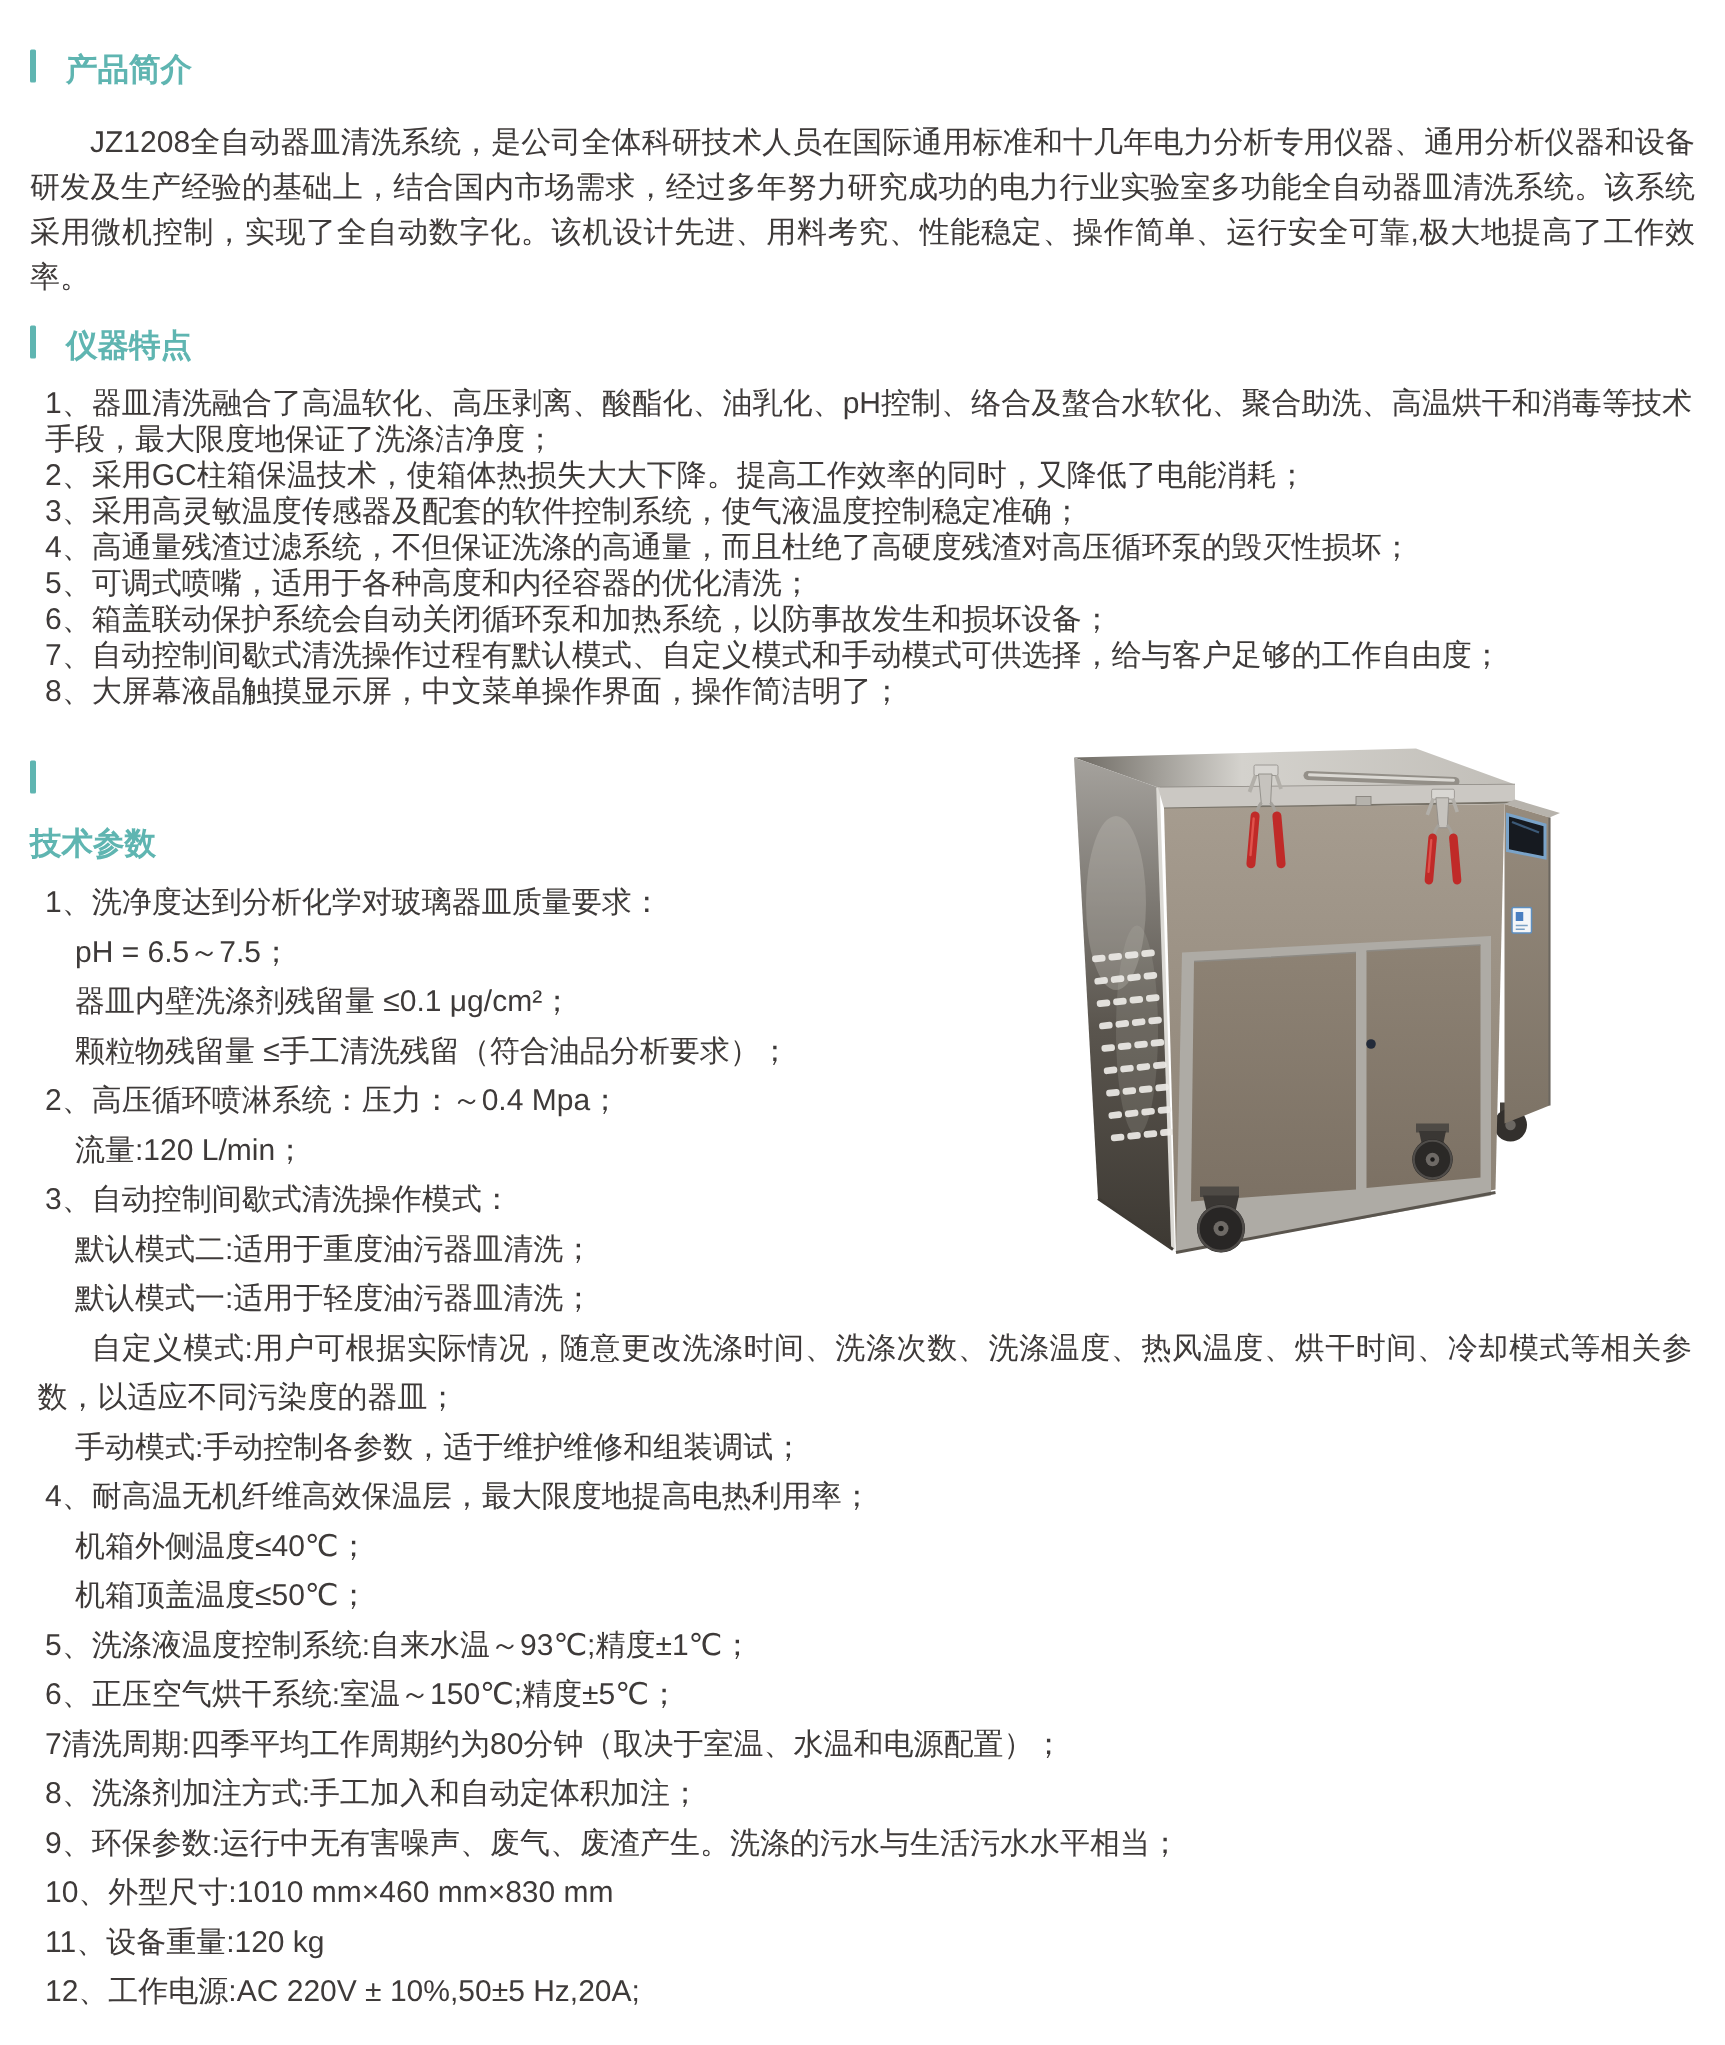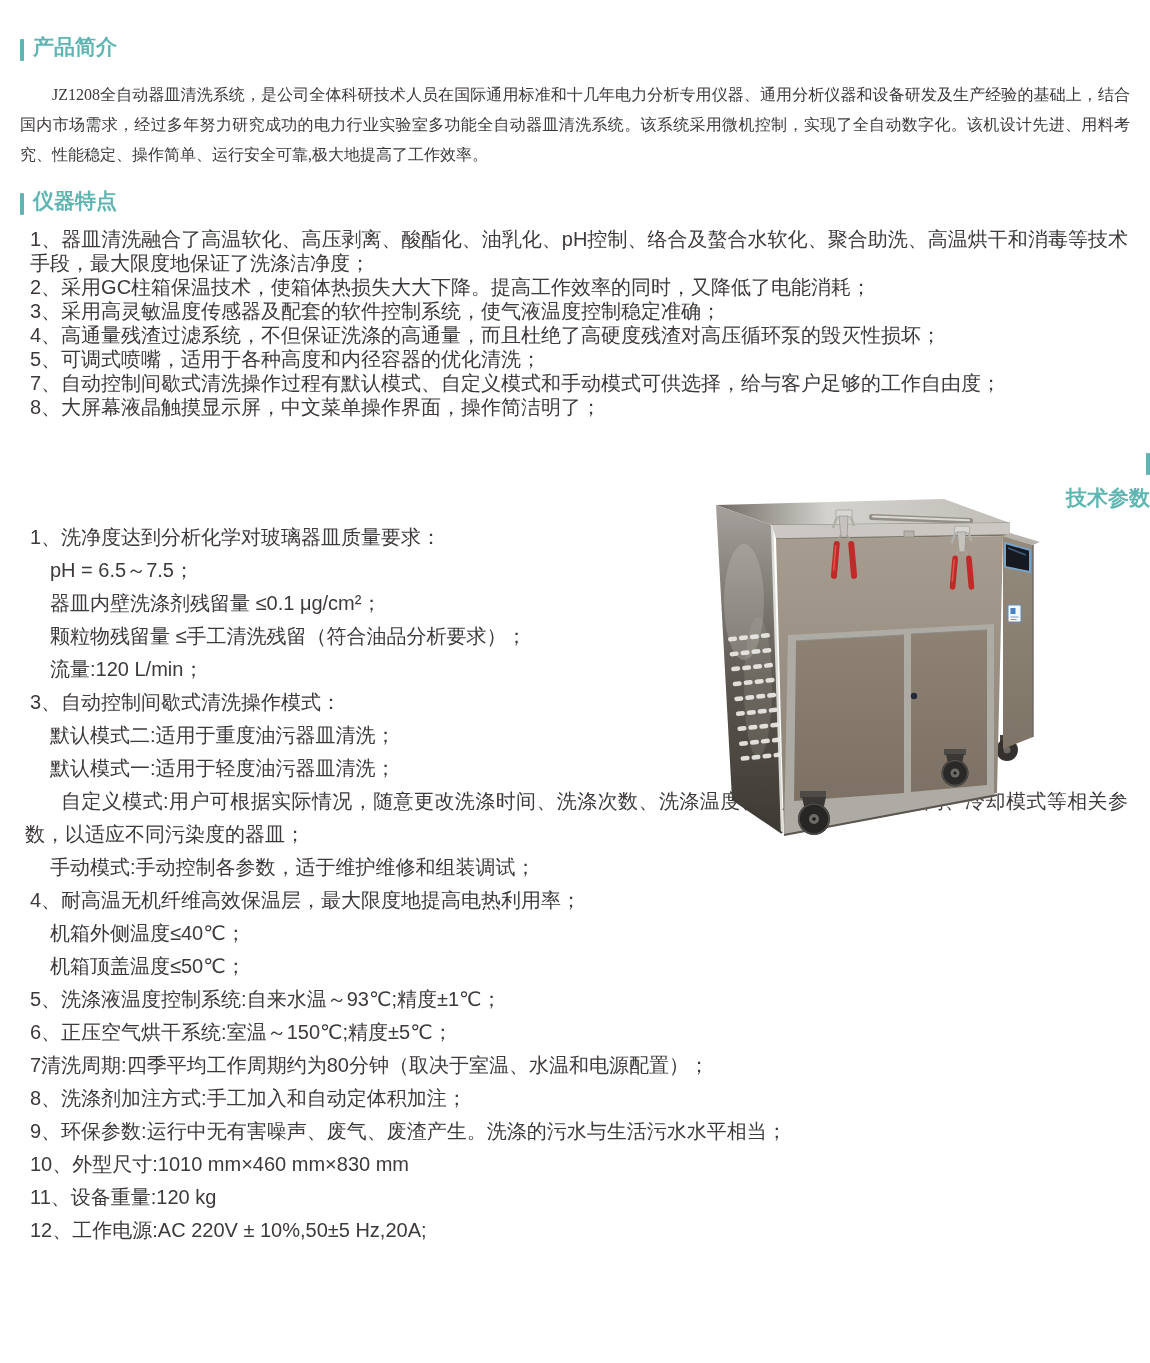--- a/index.html
+++ b/index.html
@@ -10,35 +10,35 @@
   html,body{margin:0;padding:0;background:var(--background);}
   .page{
     position:relative;
     width:1150px;height:1363px;
     background:var(--background);
     color:var(--text);
     font-family:"Liberation Sans","DejaVu Sans",sans-serif;
     overflow:hidden;
   }
   .sec-title{
-    display:flex;align-items:flex-end;gap:9px;
+    display:flex;align-items:flex-start;gap:20px;
     margin-left:20px;
     font-size:21px;font-weight:bold;line-height:28px;
     color:var(--accent);
   }
   .sec-title .bar{
     width:4px;height:22px;background:var(--accent);border-radius:1px;flex:0 0 auto;
   }
   #t1{margin-top:33px;}
   #t2{margin-top:17px;}
   #t3{margin-top:34px;flex-direction:column;}
   .intro-para{
     margin:19px 20px 0 20px;
-    font-size:16px;line-height:30px;
-    text-align:justify;text-indent:2em;font-family:Liberation Serif, serif;
+    font-size:20px;line-height:30px;
+    text-align:justify;text-indent:2em;
   }
   .feat-list{
     margin:12px 22px 0 30px;
     font-size:20px;line-height:24px;
     text-align:justify;
   }
   .spec-list{
     margin:9px 20px 0 0;
     font-size:20px;line-height:33px;
   }
@@ -66,35 +66,37 @@
     <div class="sec-title" id="t2">
       <span class="bar"></span>
       <span>仪器特点</span>
     </div>
     <div class="feat-list">
       <div class="feat-item">1、器皿清洗融合了高温软化、高压剥离、酸酯化、油乳化、pH控制、络合及螯合水软化、聚合助洗、高温烘干和消毒等技术手段，最大限度地保证了洗涤洁净度；</div>
       <div class="feat-item">2、采用GC柱箱保温技术，使箱体热损失大大下降。提高工作效率的同时，又降低了电能消耗；</div>
       <div class="feat-item">3、采用高灵敏温度传感器及配套的软件控制系统，使气液温度控制稳定准确；</div>
       <div class="feat-item">4、高通量残渣过滤系统，不但保证洗涤的高通量，而且杜绝了高硬度残渣对高压循环泵的毁灭性损坏；</div>
       <div class="feat-item">5、可调式喷嘴，适用于各种高度和内径容器的优化清洗；</div>
+      <div class="feat-item">6、箱盖联动保护系统会自动关闭循环泵和加热系统，以防事故发生和损坏设备；</div>
       <div class="feat-item">7、自动控制间歇式清洗操作过程有默认模式、自定义模式和手动模式可供选择，给与客户足够的工作自由度；</div>
       <div class="feat-item">8、大屏幕液晶触摸显示屏，中文菜单操作界面，操作简洁明了；</div>
     </div>
   </section>
 
   <section>
     <div class="sec-title" id="t3">
       <span class="bar"></span>
       <span>技术参数</span>
     </div>
     <div class="spec-list">
       <div class="sp0">1、洗净度达到分析化学对玻璃器皿质量要求：</div>
       <div class="sp1">pH = 6.5～7.5；</div>
       <div class="sp1">器皿内壁洗涤剂残留量 ≤0.1 μg/cm²；</div>
       <div class="sp1">颗粒物残留量 ≤手工清洗残留（符合油品分析要求）；</div>
+      <div class="sp0">2、高压循环喷淋系统：压力：～0.4 Mpa；</div>
       <div class="sp1">流量:120 L/min；</div>
       <div class="sp0">3、自动控制间歇式清洗操作模式：</div>
       <div class="sp1">默认模式二:适用于重度油污器皿清洗；</div>
       <div class="sp1">默认模式一:适用于轻度油污器皿清洗；</div>
       <div class="spc">自定义模式:用户可根据实际情况，随意更改洗涤时间、洗涤次数、洗涤温度、热风温度、烘干时间、冷却模式等相关参数，以适应不同污染度的器皿；</div>
       <div class="sp1">手动模式:手动控制各参数，适于维护维修和组装调试；</div>
       <div class="sp0">4、耐高温无机纤维高效保温层，最大限度地提高电热利用率；</div>
       <div class="sp1">机箱外侧温度≤40℃；</div>
       <div class="sp1">机箱顶盖温度≤50℃；</div>
       <div class="sp0">5、洗涤液温度控制系统:自来水温～93℃;精度±1℃；</div>

